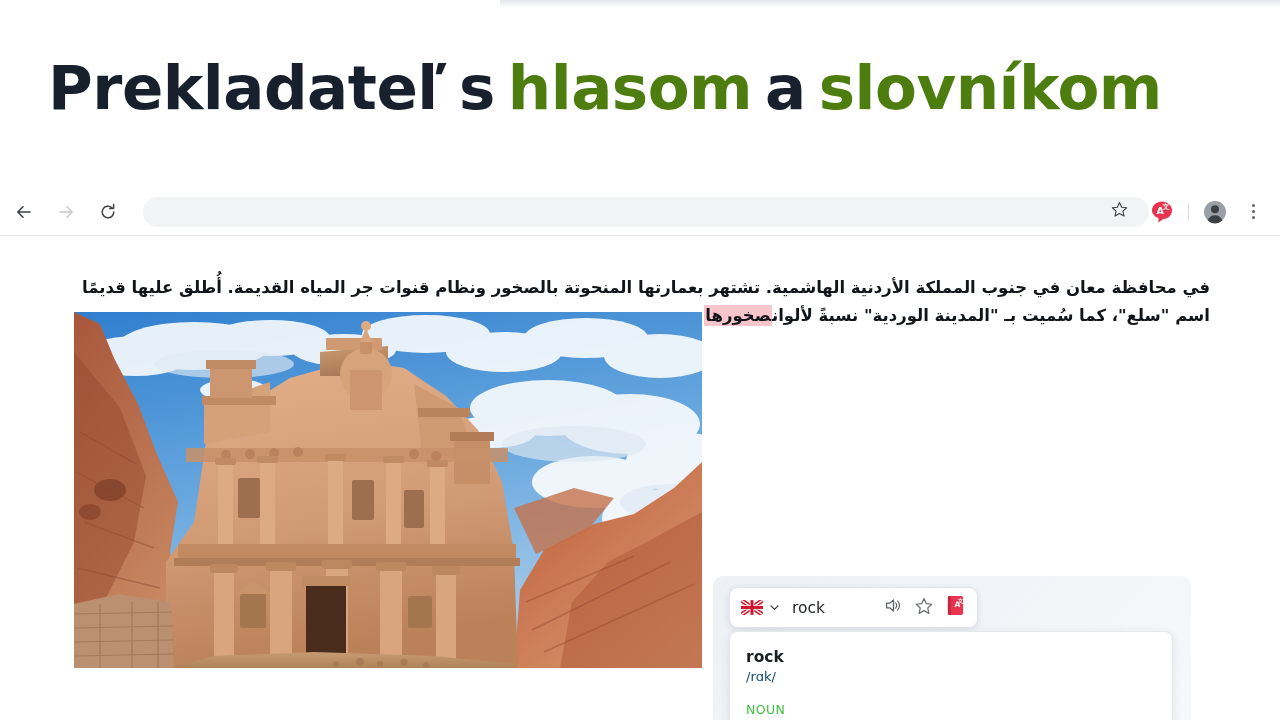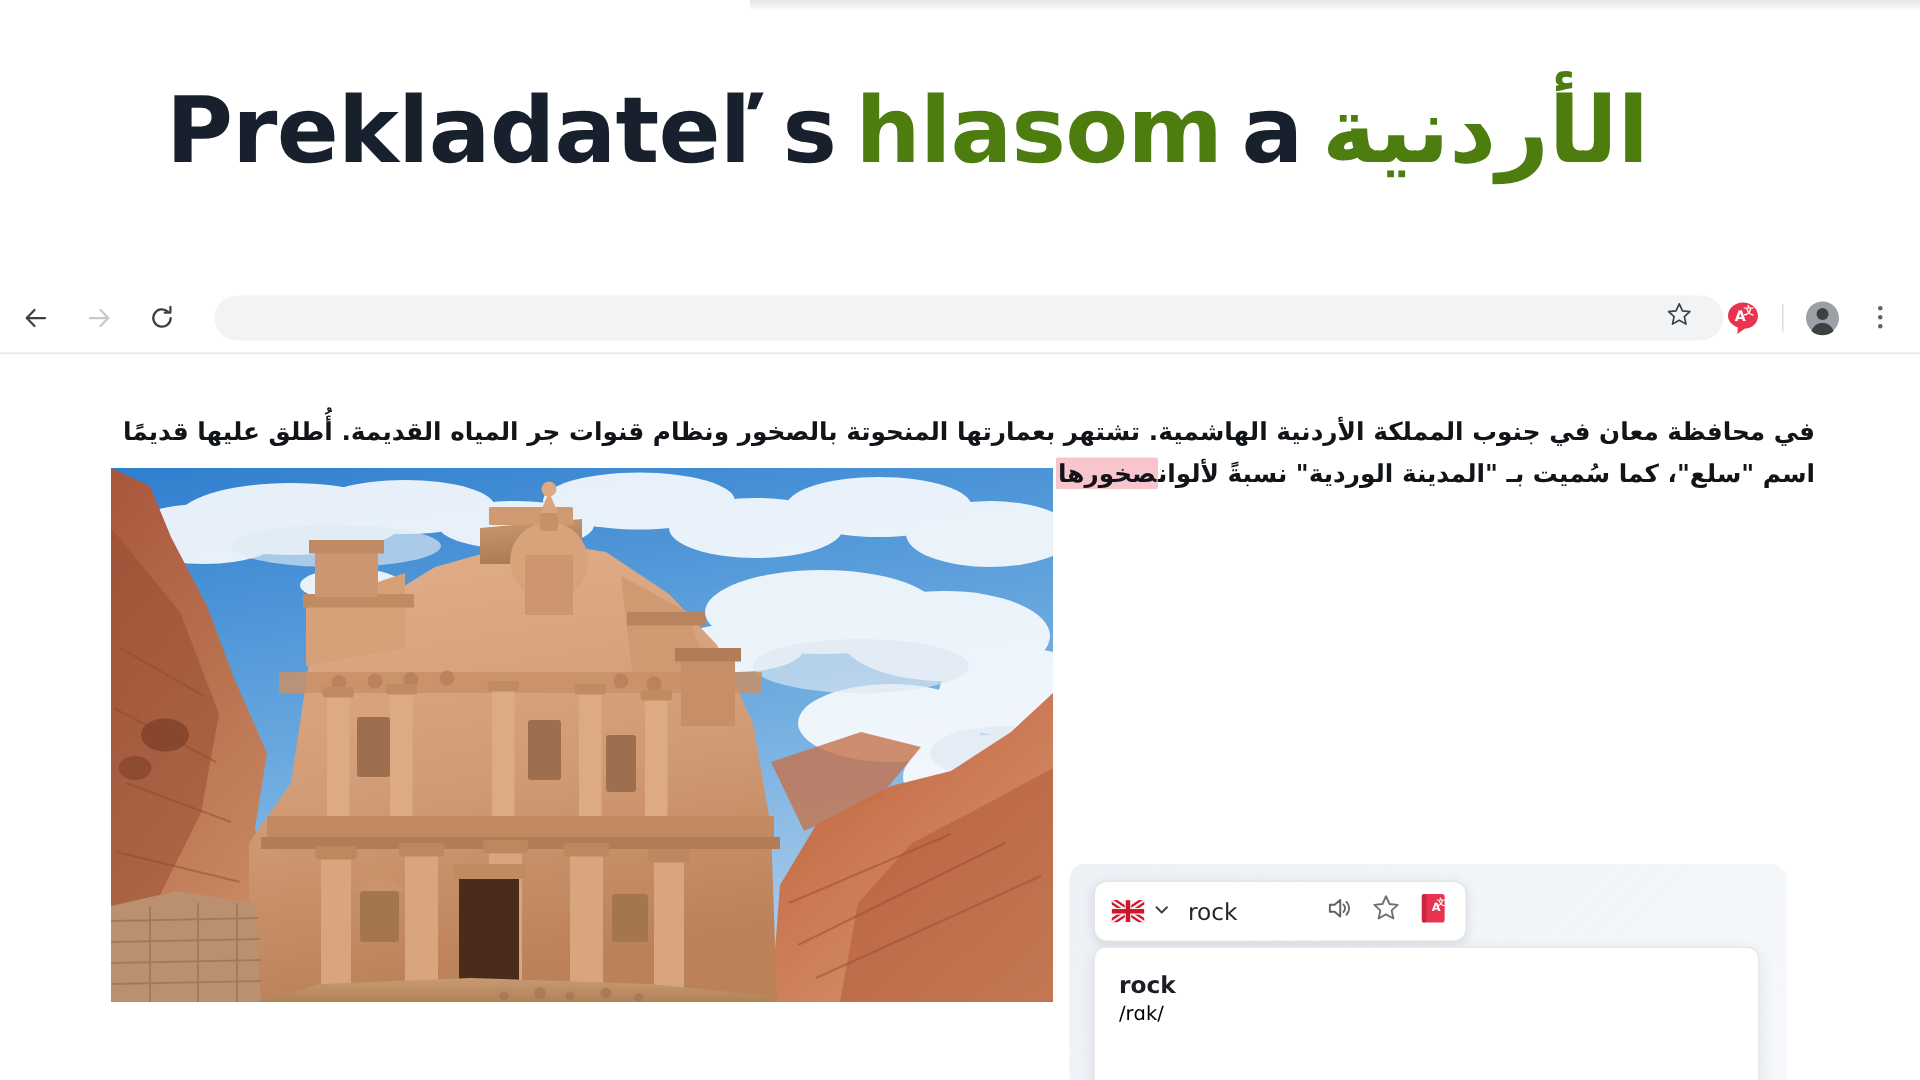--- a/index.html
+++ b/index.html
@@ -213,41 +213,41 @@
     font-family: "DejaVu Sans", sans-serif;
   }
   .def-word {
     font-size: 15.5px;
     font-weight: 700;
     color: #1b1f24;
     line-height: 1.25;
   }
   .def-phon {
     font-size: 13px;
-    color: #000000;
+    color: #0c4a6e;
     margin-top: 2px;
     line-height: 1.3;
   }
   .pos {
     margin-top: 16px;
     font-size: 12.5px;
     color: #3fc33f;
     letter-spacing: 0.4px;
     line-height: 1.3;
   }
 </style>
 </head>
 <body>
 
 <div id="screen">
 
   <div class="top-strip"></div>
 
   <div class="hero">
-    <span class="hero-title"><span>Prekladateľ</span><span class="wsp"></span><span>s</span><span class="wsp"></span><span class="accent">hlasom</span><span class="wsp"></span><span>a</span><span class="wsp"></span><span class="accent">الأردنية</span></span>
+    <span class="hero-title"><span>Prekladateľ</span><span class="wsp"></span><span>s</span><span class="wsp"></span><span class="accent">hlasom</span><span class="wsp"></span><span>a</span><span class="wsp"></span><span class="accent">slovníkom</span></span>
   </div>
 
   <div class="chrome">
 
     <div class="nav-btn">
       <span>
         <svg width="20" height="20" viewBox="0 0 20 20">
           <path d="M16 10 H4.5 M9 4.7 L3.8 10 L9 15.3" fill="none" stroke="#3c4043" stroke-width="1.5" stroke-linecap="round" stroke-linejoin="round"></path>
         </svg>
       </span>
@@ -546,17 +546,18 @@
             <text x="15.4" y="8.4" font-family="DejaVu Sans, sans-serif" font-size="6" font-weight="700" fill="#ffffff" text-anchor="middle">文</text>
           </svg>
         </span>
       </span>
     </div>
 
     <div class="def-card">
       <div class="def-word">rock</div>
       <div class="def-phon">/rɑk/</div>
 
+      <div class="pos">NOUN</div>
 
     </div>
 
   </div>
 </div>
 
 </body></html>

